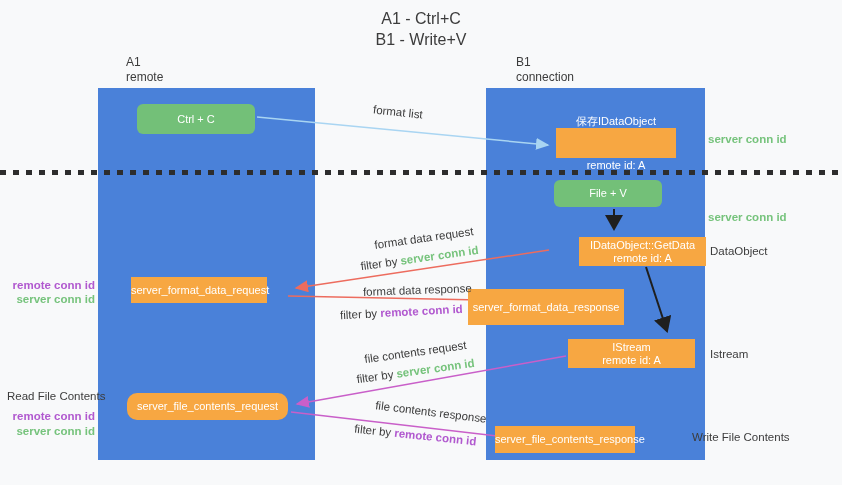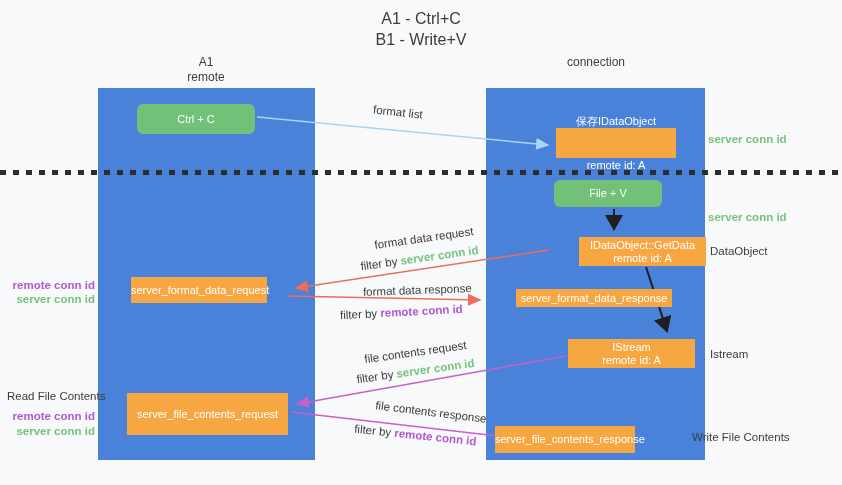--- a/index.html
+++ b/index.html
@@ -6,21 +6,21 @@
     --lane-blue:#4a81d9; --box-green:#73c078; --box-orange:#f7a742;
     --conn-green:#76c37c; --conn-purple:#b159cf; --arrow-red:#ed6c5e;
     --arrow-magenta:#c95fc9; --arrow-blue:#a9d5f2; --arrow-black:#1f1f1f;
     --text-dark:#3c3c3c; --background:#f8f9fa;
   }
   html,body{margin:0;padding:0;}
   body{font-family:"Liberation Sans",sans-serif;background:var(--background);}
   .canvas{position:relative;width:842px;height:485px;background:var(--background);overflow:hidden;}
   .abs{position:absolute;}
   .title{left:0;right:0;top:8px;text-align:center;font-size:16px;line-height:21px;color:var(--text-dark);}
-  .lane-header{width:160px;text-align:center;font-size:12px;line-height:15px;color:var(--text-dark);}
+  .lane-header{width:160px;font-size:12px;line-height:15px;color:var(--text-dark);}
   .lane{background:var(--lane-blue);top:88px;height:372px;}
   .lane-left{left:98px;width:217px;}
   .lane-right{left:486px;width:219px;}
   .divider{left:0;top:170px;width:842px;height:5px;
     background:repeating-linear-gradient(90deg,#2d2d2d 0 6px,transparent 6px 13px);}
   .node{color:#fff;text-align:center;font-size:11px;display:flex;flex-direction:column;justify-content:center;line-height:13px;}
   .node.green{background:var(--box-green);border-radius:6px;}
   .node.orange{background:var(--box-orange);}
   .lbl{font-size:11.5px;color:var(--text-dark);white-space:nowrap;}
   .note{font-size:11.5px;color:var(--text-dark);white-space:nowrap;}
@@ -43,20 +43,21 @@
   <div class="abs title">
     <div>A1 - Ctrl+C</div>
     <div>B1 - Write+V</div>
   </div>
 
   <div class="abs lane-header" style="left:126px;top:55px;">
     <div>A1</div>
     <div>remote</div>
   </div>
   <div class="abs lane-header" style="left:516px;top:55px;">
+    <div>B1</div>
     <div>connection</div>
   </div>
 
   <div class="abs lane lane-left"></div>
   <div class="abs lane lane-right"></div>
 
   <div class="abs divider"></div>
 
   <svg class="abs arrows" width="842" height="485" viewBox="0 0 842 485">
     <defs>
@@ -92,28 +93,28 @@
   <div class="abs node green" style="left:554px;top:180px;width:108px;height:27px;">
     <div>File + V</div>
   </div>
   <div class="abs node orange" style="left:579px;top:237px;width:127px;height:29px;">
     <div>IDataObject::GetData</div>
     <div>remote id: A</div>
   </div>
   <div class="abs node orange" style="left:131px;top:277px;width:136px;height:26px;">
     <div>server_format_data_request</div>
   </div>
-  <div class="abs node orange" style="left:516px;top:289px;width:156px;height:18px;">
+  <div class="abs node orange" style="left:468px;top:289px;width:156px;height:36px;">
     <div>server_format_data_response</div>
   </div>
   <div class="abs node orange" style="left:568px;top:339px;width:127px;height:29px;">
     <div>IStream</div>
     <div>remote id: A</div>
   </div>
-  <div class="abs node orange" style="left:127px;top:393px;width:161px;height:42px;">
+  <div class="abs node orange" style="left:127px;top:393px;width:161px;height:27px;border-radius:10px;">
     <div>server_file_contents_request</div>
   </div>
   <div class="abs node orange" style="left:495px;top:426px;width:140px;height:27px;">
     <div>server_file_contents_response</div>
   </div>
 
   <div class="abs lbl" style="left:373px;top:106px;transform:rotate(6deg);">format list</div>
 
   <div class="abs lbl" style="left:374px;top:232px;transform:rotate(-8deg);">format data request</div>
   <div class="abs lbl" style="left:360px;top:252px;transform:rotate(-8deg);">

